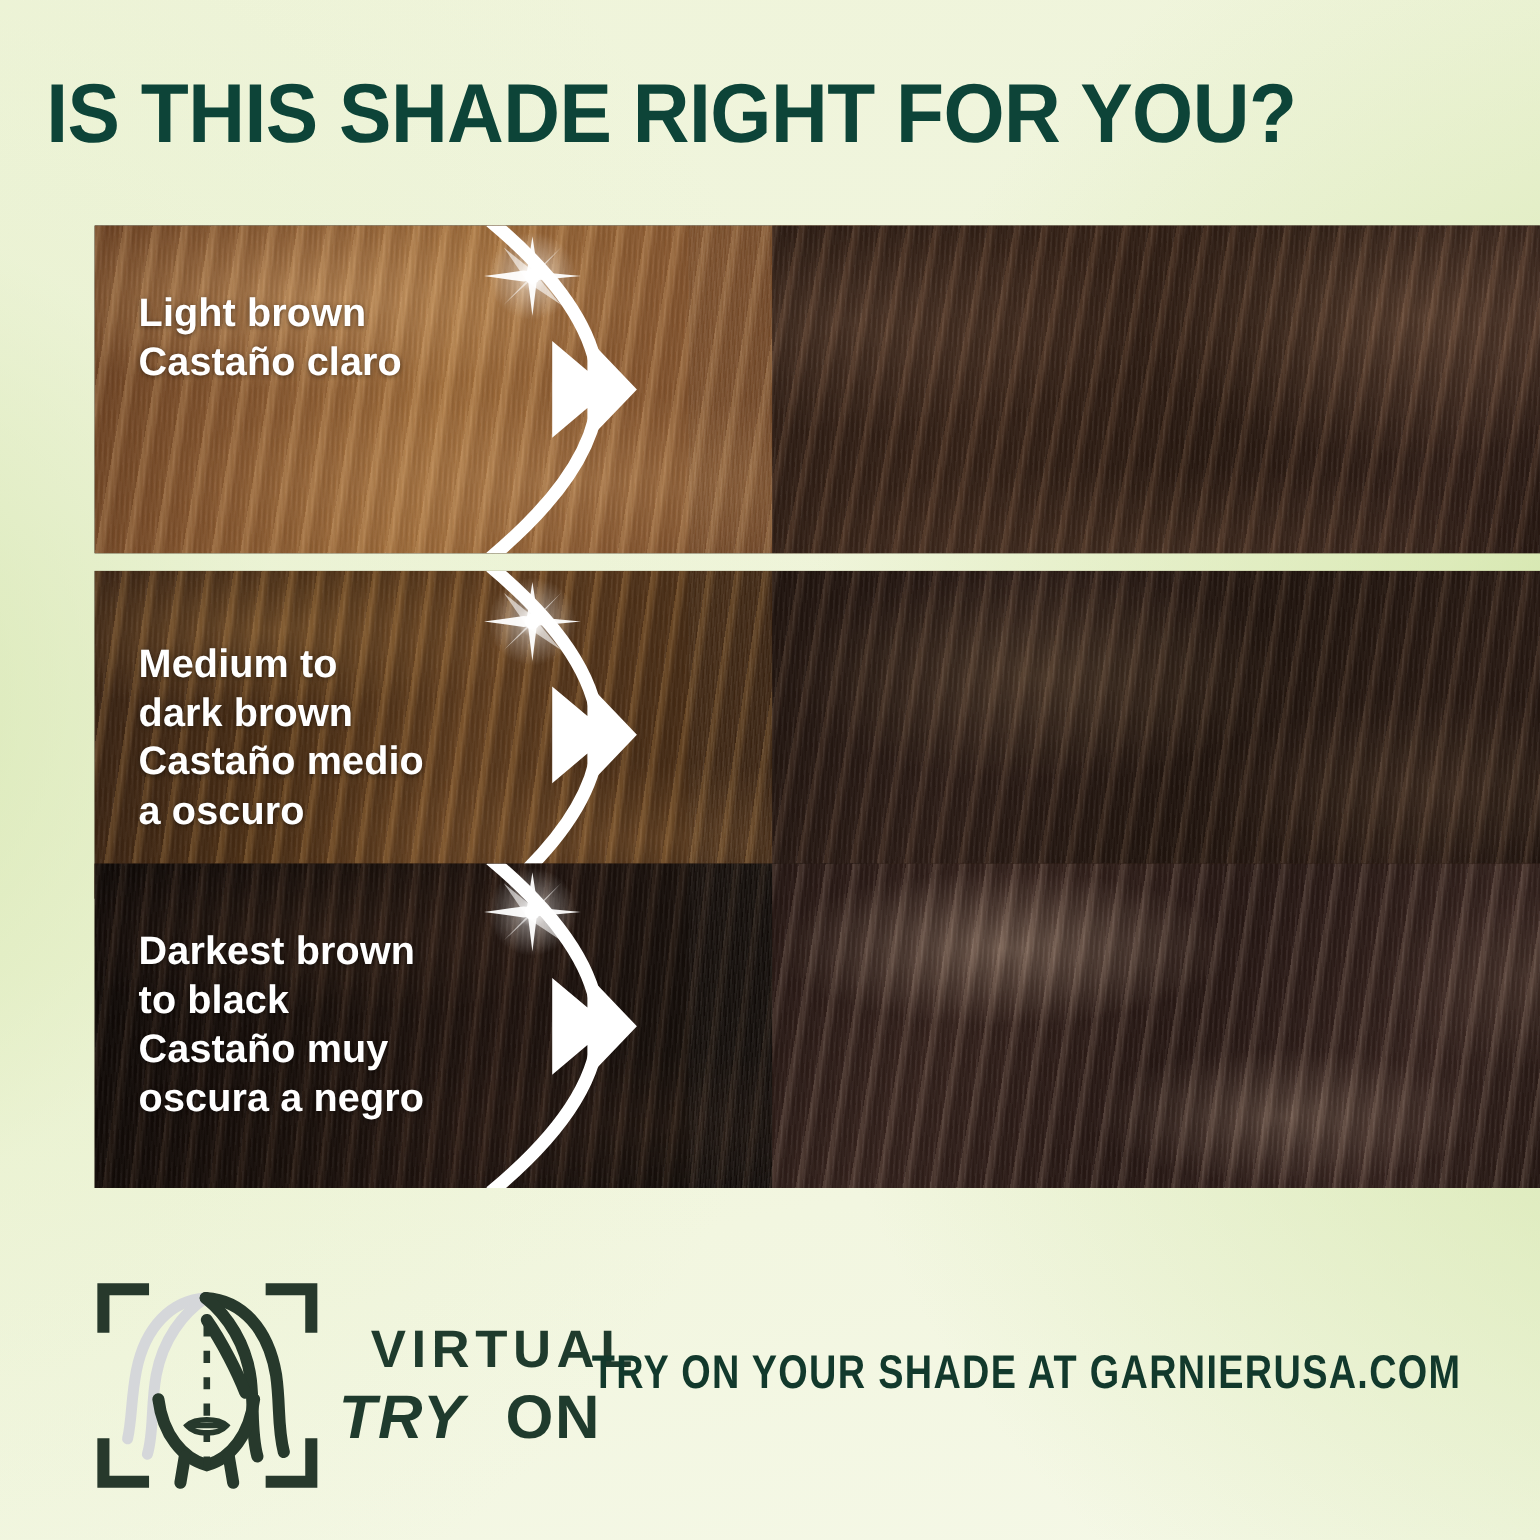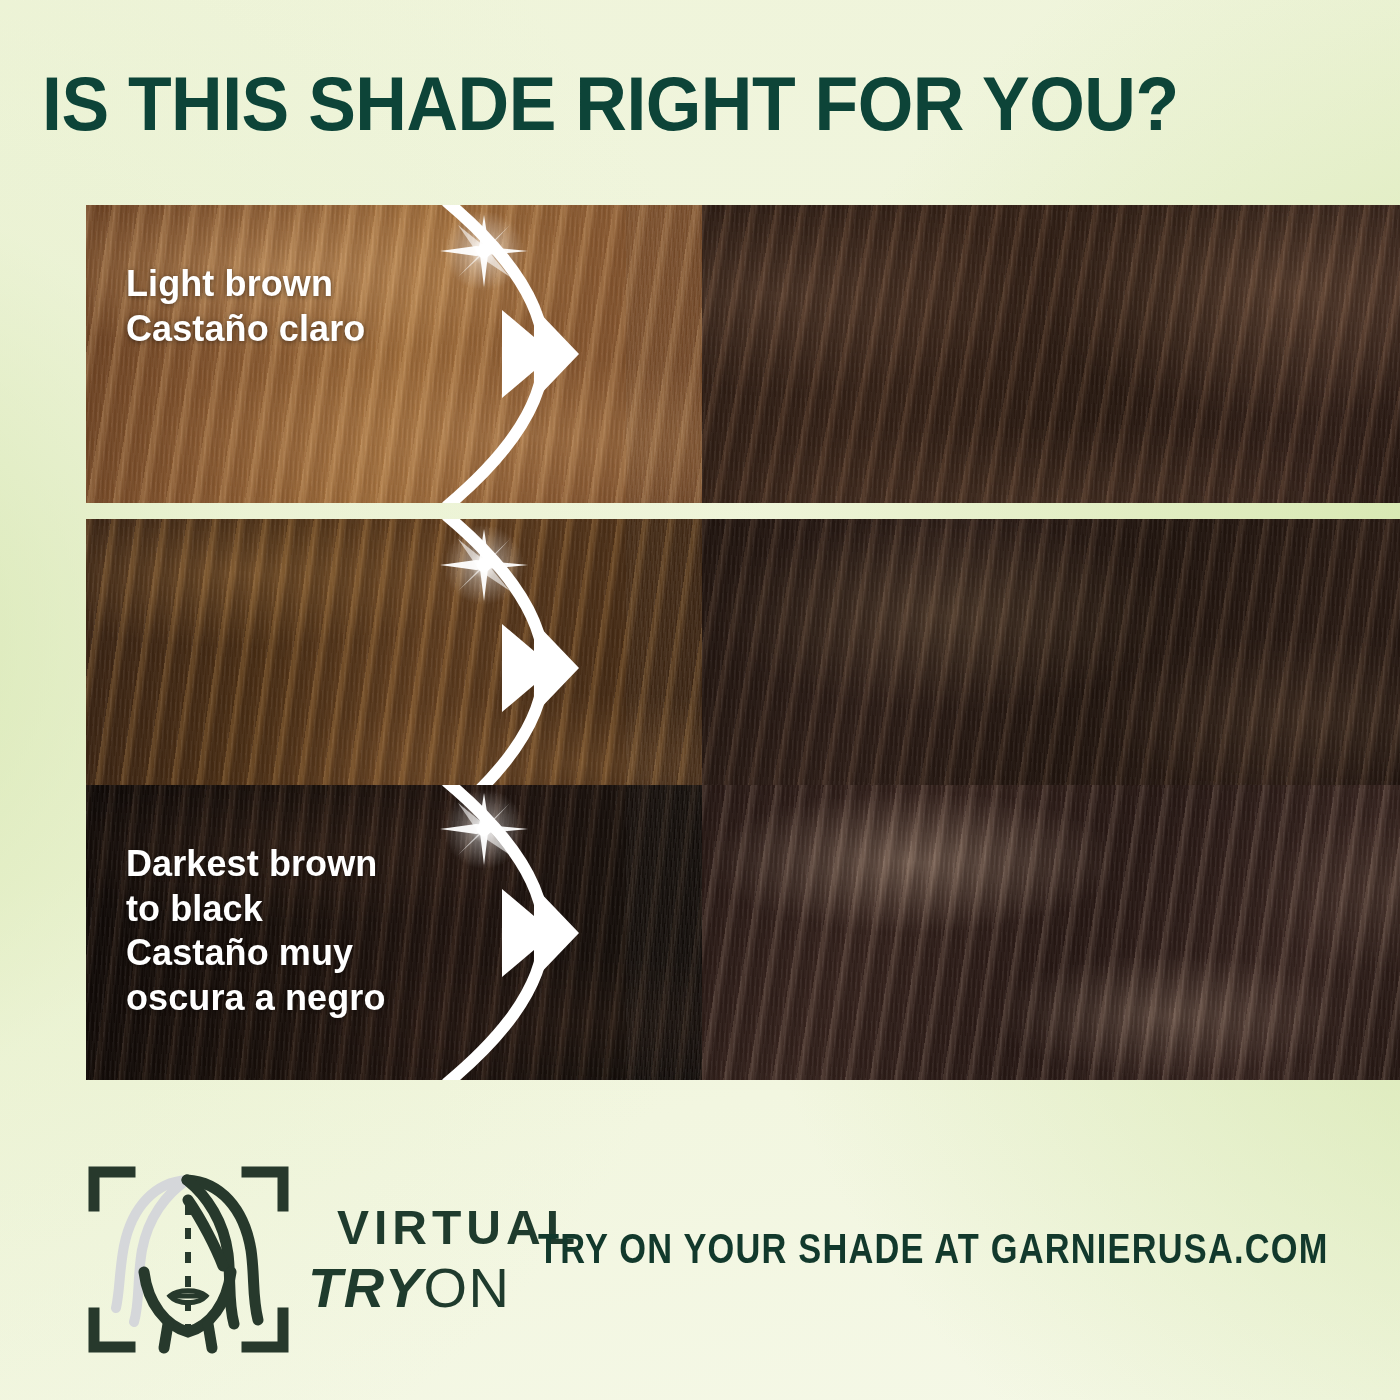--- a/index.html
+++ b/index.html
@@ -229,21 +229,21 @@
     font-weight:bold;
     letter-spacing:5px;
     margin-left:29px;
   }
   #vto-tryon {
     margin-top:8px;
     font-size:56px;
     letter-spacing:1.5px;
   }
   #vto-try { font-weight:bold;font-style:italic; }
-  #vto-on  { font-weight:normal; }
+  #vto-on  { font-weight:bold;margin-left:36px; }
 
   #tagline {
     position:absolute;
     left:452px; top:62px;
     color:#12392c;
     font-size:43px;
     font-weight:bold;
     letter-spacing:1.5px;
     white-space:nowrap;
     transform:scaleX(0.80);
@@ -318,20 +318,24 @@
         <g fill="#ffffff">
           <path d="M68 10 L73 42 L68 82 L63 42 Z" opacity="0.95"></path>
           <path d="M24 46 L60 41 L112 46 L60 51 Z" opacity="0.95"></path>
           <path d="M42 20 L68 41 L94 72 L64 52 Z" opacity="0.6"></path>
           <path d="M94 20 L70 43 L42 72 L66 50 Z" opacity="0.6"></path>
           <circle cx="68" cy="46" r="7"></circle>
         </g>
       </svg>
     </div>
 
+    <div class="caption" id="caption-2">Medium to
+dark brown
+Castaño medio
+a oscuro</div>
   </div>
 
   <div class="panel" id="panel-3">
     <div class="hair-left" id="p3-left">
       <div class="strands"></div>
       <div class="sheen"></div>
     </div>
     <div class="hair-right" id="p3-right">
       <div class="strands"></div>
       <div class="sheen"></div>

